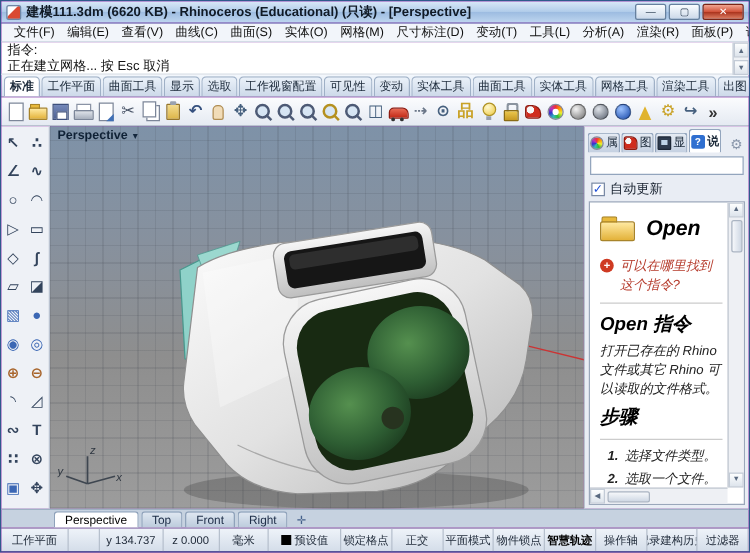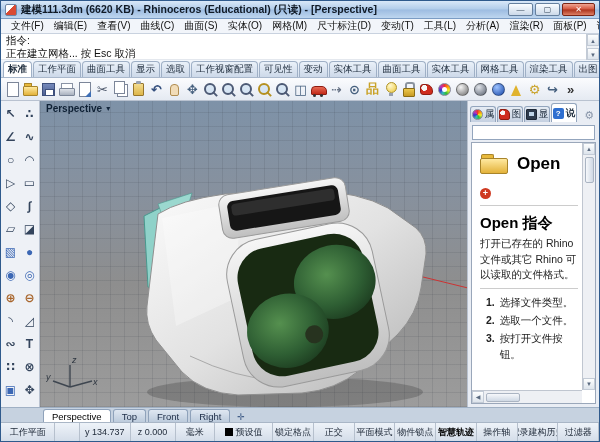--- a/index.html
+++ b/index.html
@@ -86,21 +86,21 @@
   .ti-rhino{background:radial-gradient(circle at 30% 32%,#f7f7f7 0 26%,#cf2c1e 30%);border:1px solid #8f1b10;border-radius:2px 5px 2px 2px;}
   .ti-monitor{background:#2e3b4e;border:1px solid #1d2736;border-radius:1px;}
   .ti-monitor::before{content:"";position:absolute;inset:2px 2px 3px;background:#bfd4e8;}
   .ti-help{background:#2f6fd0;border-radius:2px;color:#fff;font-size:8px;font-weight:bold;text-align:center;line-height:11px;}
   .ti-help::before{content:"?";}
   .rp-search{margin:3px 4px 2px;height:15px;border:1px solid #93a5bd;background:#fff;font-size:10px;padding:0 3px;width:calc(100% - 8px);}
   .rp-check{display:flex;align-items:center;gap:4px;font-size:10.5px;color:#16202e;padding:2px 5px 3px;}
   .checkbox{width:11px;height:11px;background:#fff;border:1px solid #7a8aa5;font-size:10px;line-height:9px;text-align:center;color:#1d4ed8;flex:none;}
   .checkbox.checked::before{content:"✓";}
   .rp-content{flex:1;margin:0 3px 3px;border:1px solid #9aa7ba;background:#fff;position:relative;overflow:hidden;}
-  .help-body{position:absolute;inset:0 13px 13px 0;padding:5px 4px 0 8px;font-size:10.5px;color:#222;line-height:1.45;overflow:hidden;}
+  .help-body{position:absolute;inset:0 13px 13px 0;padding:5px 4px 0 8px;font-size:10.5px;color:#222;line-height:1.45;overflow:hidden;font-style:italic;}
   .open-hd{display:flex;align-items:center;gap:9px;margin:4px 0 10px;}
   .icon-folder-big{width:28px;height:20px;position:relative;flex:none;}
   .icon-folder-big::before{content:"";position:absolute;top:0;left:1px;width:11px;height:5px;background:#e8b93c;border:1px solid #a8842a;border-bottom:none;border-radius:2px 2px 0 0;}
   .icon-folder-big::after{content:"";position:absolute;top:4px;left:0;width:26px;height:14px;background:linear-gradient(#ffe9a0,#e3b23a);border:1px solid #a8842a;border-radius:2px;}
   .open-title{font-size:17px;font-weight:bold;color:#000;}
   .q-row{display:flex;gap:5px;color:#b5392a;margin:2px 0 6px;}
   .q-icon{width:11px;height:11px;border-radius:50%;background:#cf3a22;color:#fff;font-size:9px;line-height:11px;text-align:center;font-weight:bold;flex:none;margin-top:1px;}
   .q-icon::before{content:"+";}
   .help-hr{border:none;border-top:1px solid #ccc;margin:6px 0;}
   .help-h{font-weight:bold;font-size:15px;color:#000;margin:4px 0 3px;}
@@ -322,32 +322,38 @@
             <span class="ti ti-monitor"></span>
             <span>显</span>
           </div>
           <div class="rtab active">
             <span class="ti ti-help"></span>
             <span>说</span>
           </div>
           <span class="rp-gear">⚙</span>
         </div>
       <input class="rp-search" type="text" value="" style="">
+      <div class="rp-check">
+        <span class="checkbox checked"></span>
+        <span>自动更新</span>
+      </div>
       <div class="rp-content">
         <div class="help-body">
           <div class="open-hd">
             <span class="icon-folder-big"></span>
             <span class="open-title">Open</span>
           </div>
           <div class="q-row">
             <span class="q-icon"></span>
+            <span>可以在哪里找到这个指令?</span>
           </div>
           <hr class="help-hr">
           <div class="help-h">Open 指令</div>
           <p class="help-p">打开已存在的 Rhino 文件或其它 Rhino 可以读取的文件格式。</p>
+          <div class="help-h">步骤</div>
           <hr class="help-hr">
           <ol class="help-steps">
               <li>
                 <b>1.</b>
                 <span>选择文件类型。</span>
               </li>
               <li>
                 <b>2.</b>
                 <span>选取一个文件。</span>
               </li>

